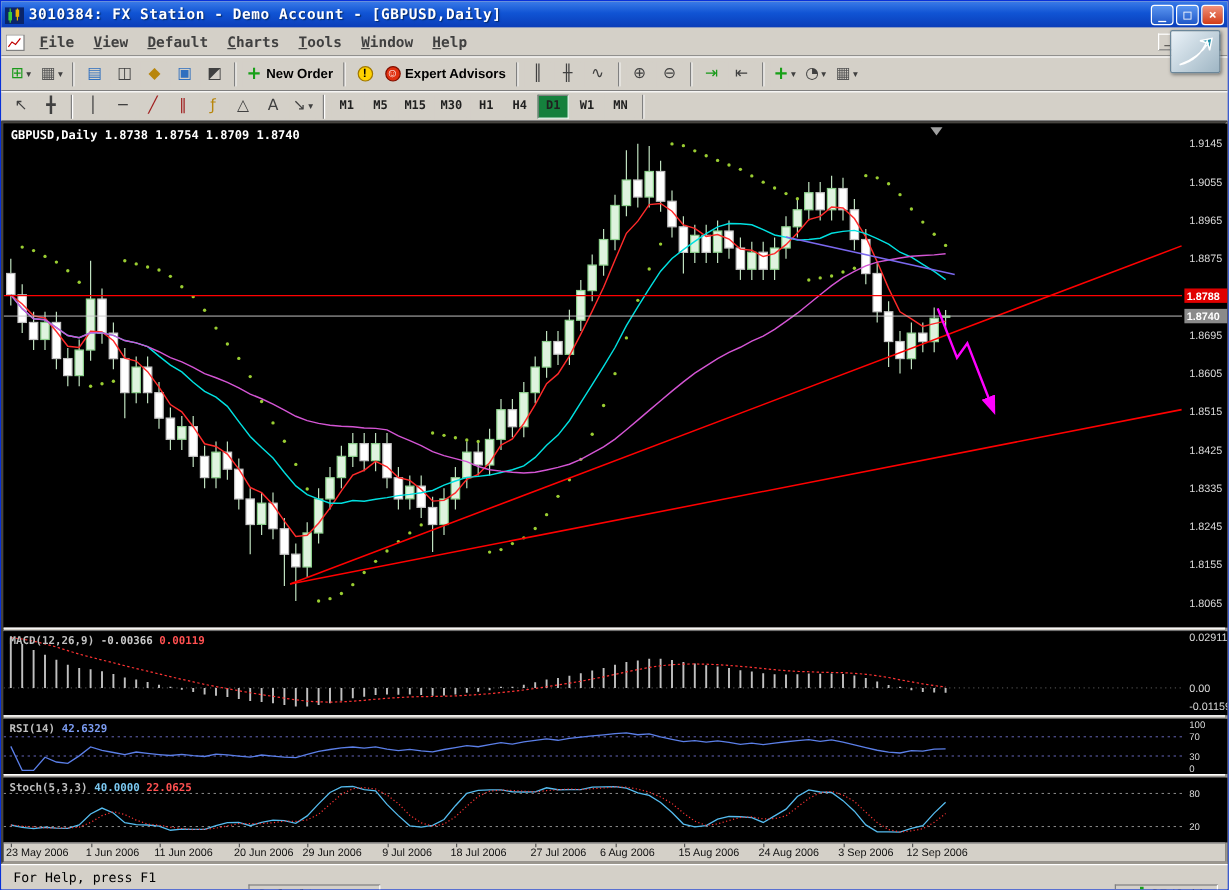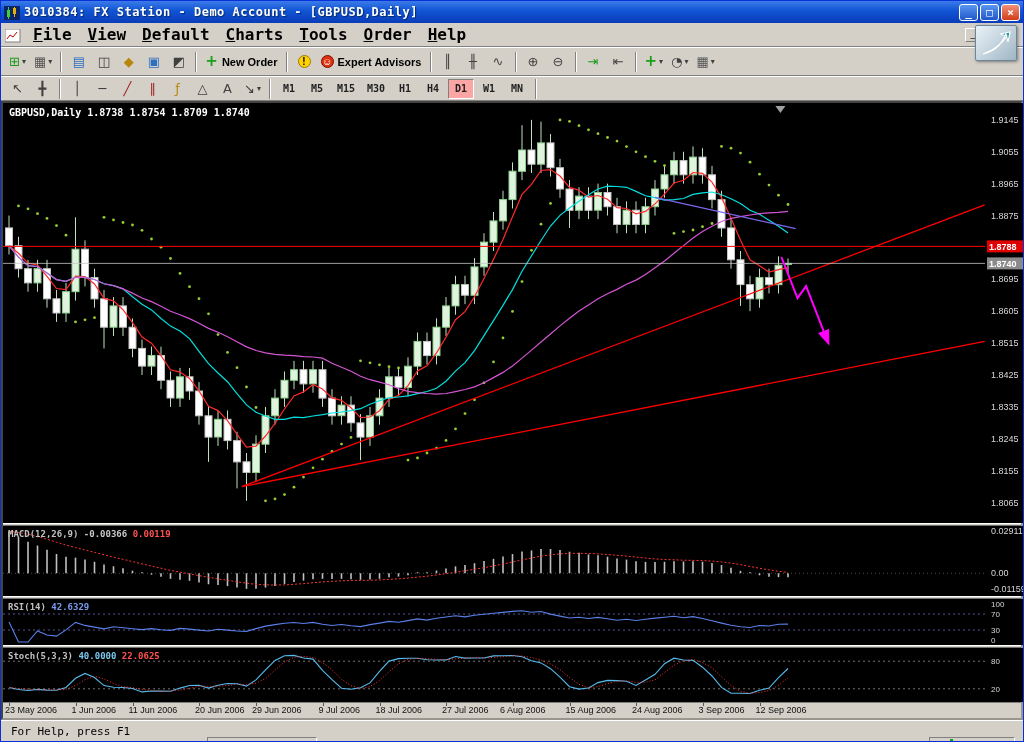--- a/index.html
+++ b/index.html
@@ -13,21 +13,21 @@
   .titlebar .ttext{font-size:12px;font-weight:bold;white-space:nowrap;flex:1;letter-spacing:0.5px;
                    text-shadow:1px 1px 1px #062a66;}
   .tbtn{width:19px;height:17px;margin-left:2px;border:1px solid #fff;border-radius:3px;flex:none;
         display:flex;align-items:center;justify-content:center;color:#fff;font-size:11px;font-weight:bold;
         background:linear-gradient(to bottom,#5A95F0,#2058C8);}
   .tbtn.close{background:linear-gradient(to bottom,#F0917B,#D23C17);}
   
   .menubar{height:24px;display:flex;align-items:center;background:#D4D0C8;
            border-bottom:1px solid #808080;padding-left:2px;}
   .menu-icon{width:16px;height:14px;margin:0 4px 0 2px;}
-  .menu-item{padding:2px 8px;font-size:16px;font-weight:bold;color:#000000;cursor:default;}
+  .menu-item{padding:2px 8px;font-size:12px;font-weight:bold;color:#404040;cursor:default;}
   .menu-item::first-letter{text-decoration:underline;}
   .menubar .spacer{flex:1;}
   .mdibtn{width:16px;height:14px;border:1px solid;border-color:#fff #808080 #808080 #fff;background:#D4D0C8;
           font-size:9px;line-height:11px;text-align:center;margin-right:2px;padding:0;}
   
   .toolbar{display:flex;align-items:center;background:#D4D0C8;border-top:1px solid #FFFFFF;
            border-bottom:1px solid #808080;padding:0 4px;}
   .toolbar.row1{height:29px;}
   .toolbar.row2{height:25px;}
   .btn{height:22px;min-width:23px;border:1px solid #D4D0C8;background:#D4D0C8;display:flex;
@@ -35,21 +35,21 @@
   .glyph{font-family:"DejaVu Sans", sans-serif;font-size:13px;color:#404040;line-height:1;}
   .blabel{font-size:11px;font-weight:bold;margin-left:4px;color:#000;}
   .dd{font-size:8px;color:#404040;margin-left:2px;}
   .tsep{width:2px;height:20px;border-left:1px solid #808080;border-right:1px solid #fff;margin:0 4px;}
   .warnball{display:inline-block;width:13px;height:13px;border-radius:50%;background:#FFD200;
             border:1px solid #A07800;color:#000;font-size:10px;font-weight:bold;line-height:12px;text-align:center;}
   .eaball{display:inline-block;width:13px;height:13px;border-radius:50%;background:#E03010;
           border:1px solid #801000;color:#fff;font-size:10px;line-height:12px;text-align:center;}
   .tf{height:20px;min-width:26px;border:1px solid #D4D0C8;background:#D4D0C8;font-family:"DejaVu Sans Mono",monospace;
       font-size:10px;font-weight:bold;color:#202020;margin:0 1px;padding:1px 4px;}
-  .tf.active{border-color:#808080 #fff #fff #808080;background:#fca5a5;}
+  .tf.active{border-color:#808080 #fff #fff #808080;background:#15803d;}
   
   .chart-area{height:619px;background:#000;border:2px inset #9a968e;position:relative;}
   .chart-area svg{display:block;background:#000;}
   .splitter{height:3px;background:#D4D0C8;border-top:1px solid #fff;border-bottom:1px solid #707070;}
   .dates{height:16px;background:#D4D0C8;position:relative;border-top:1px solid #808080;}
   .dates span{position:absolute;top:2px;font-family:"Liberation Sans",sans-serif;font-size:9px;color:#111;white-space:nowrap;}
   .dates i.tick{position:absolute;top:0;width:1px;height:3px;background:#555;}
   
   .statusbar{height:22px;background:#D4D0C8;border-top:1px solid #fff;display:flex;align-items:center;
              font-size:11px;color:#000;padding:0 4px;gap:32px;}
@@ -91,21 +91,21 @@
           <rect x="0" y="0" width="15" height="13" fill="#fff" stroke="#808080"></rect>
         <polyline points="2,10 5,6 8,8 12,3" fill="none" stroke="#C00000"></polyline>
         </svg>
     </span>
     <span id="menu-items" style="display:flex;">
         <div class="menu-item">File</div>
         <div class="menu-item">View</div>
         <div class="menu-item">Default</div>
         <div class="menu-item">Charts</div>
         <div class="menu-item">Tools</div>
-        <div class="menu-item">Order</div>
+        <div class="menu-item">Window</div>
         <div class="menu-item">Help</div>
       </span>
     <span class="spacer"></span>
     <span id="mdi-buttons" style="display:flex;margin-right:4px;">
         <button class="mdibtn">_</button>
         <button class="mdibtn">□</button>
         <button class="mdibtn">×</button>
       </span>
   </div>
 

